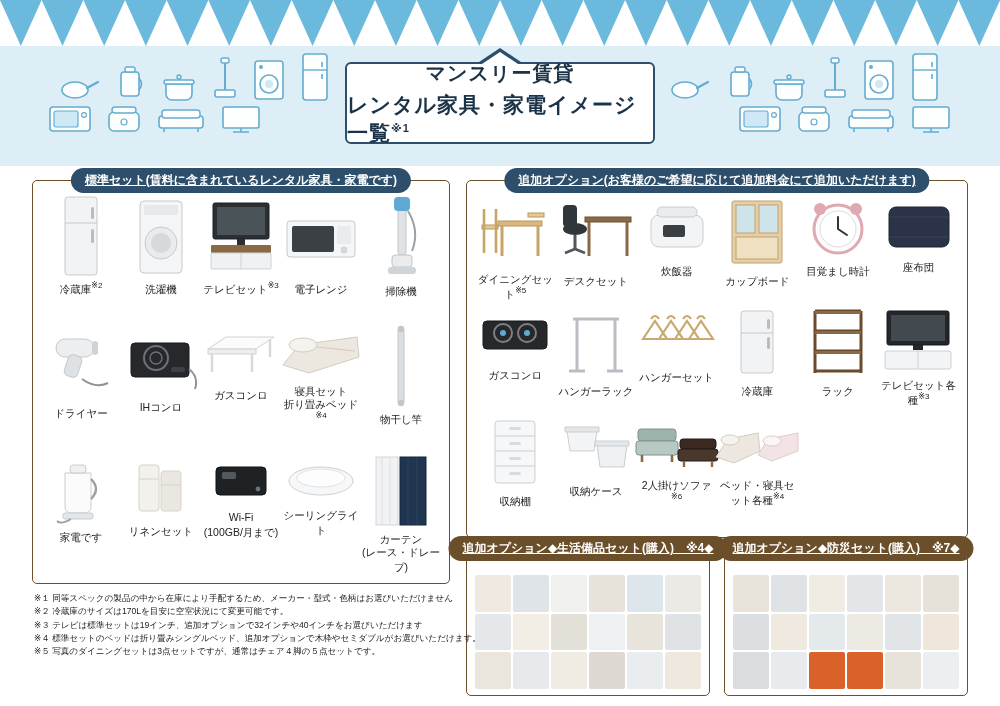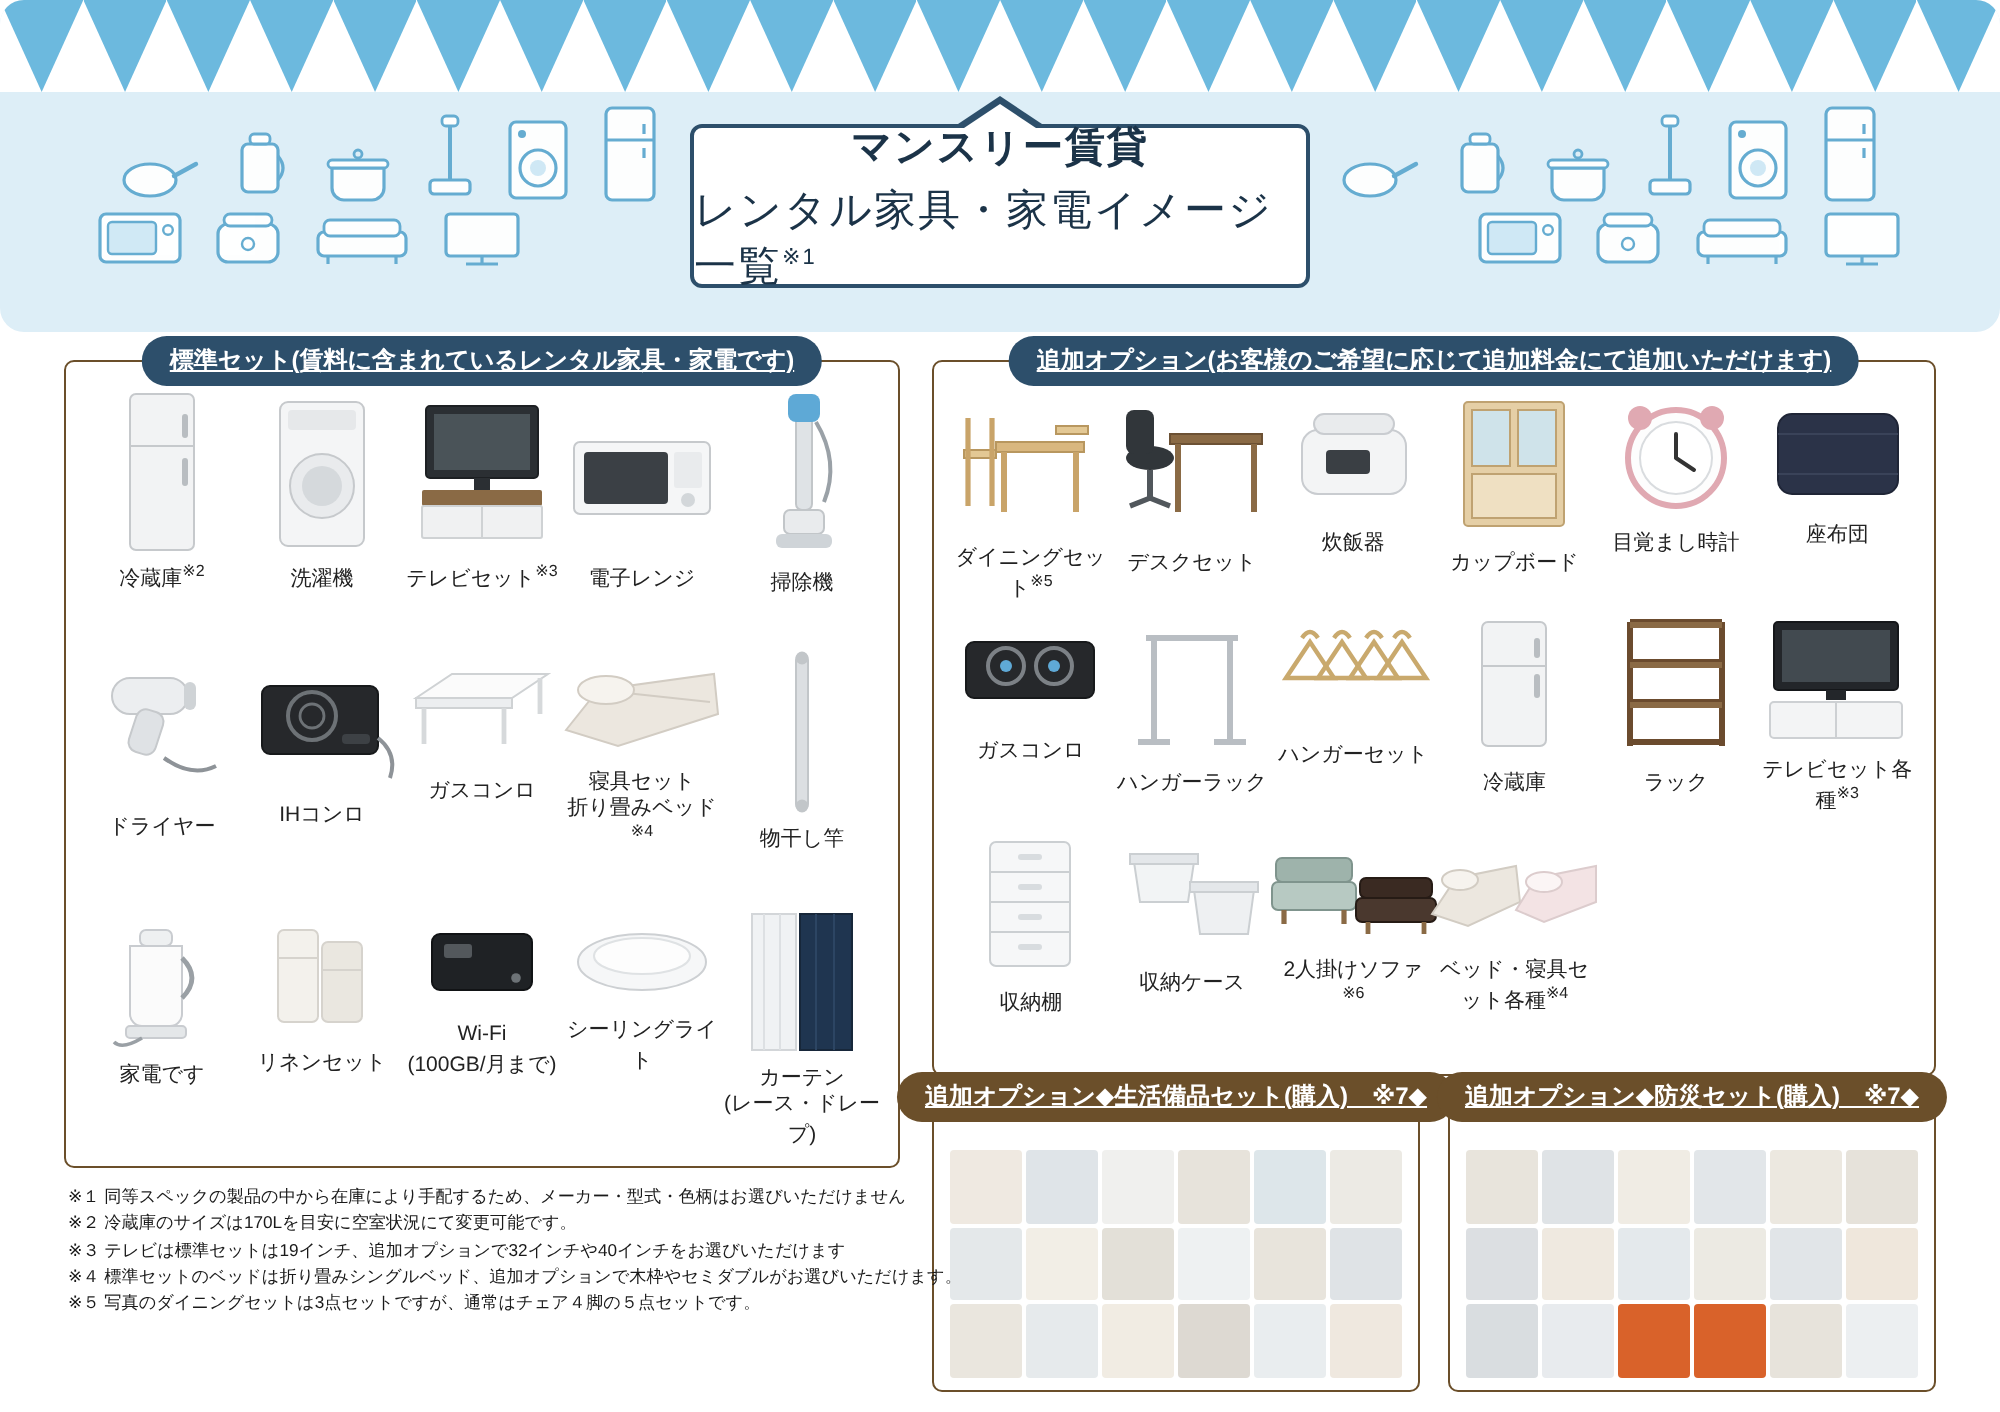--- a/index.html
+++ b/index.html
@@ -16,21 +16,20 @@
     background: #ffffff;
   }
 
   
   .header-band {
     position: absolute;
     left: 0; top: 0;
     width: 1000px; height: 166px;
     background: #ddeef7;
     overflow: hidden;
-    border-radius: 12px;
   }
   .awning {
     position: absolute;
     left: 0; top: 0;
     width: 1000px; height: 46px;
     background: #ffffff;
   }
   .awning-scallop {
     position: absolute;
     left: 0; top: 0;
@@ -71,21 +70,21 @@
     left: 50%; top: -12px;
     transform: translateX(-50%);
     border-left: 21px solid transparent;
     border-right: 21px solid transparent;
     border-bottom: 14px solid #ffffff;
   }
   .header-line1 {
     font-size: 20px; font-weight: bold; color: #1b3348; letter-spacing: 1px;
   }
   .header-line2 {
-    font-size: 21px; font-weight: normal; color: #1b3348; letter-spacing: 1px;
+    font-size: 21px; font-weight: bold; color: #1b3348; letter-spacing: 1px;
   }
   .header-line2 .sup { font-size: 11px; vertical-align: super; }
 
   
   .hdr-icons {
     position: absolute;
     top: 52px;
     display: flex;
     align-items: flex-end;
     gap: 14px;
@@ -771,21 +770,21 @@
               <ellipse cx="58" cy="26" rx="9" ry="5" fill="#fbf5f5" stroke="#dccccd"></ellipse>
             </svg>
         </div>
         <div class="cap"><span>ベッド・寝具セット各種</span><span class="sup">※4</span></div>
       </div>
 
     </div>
   </div>
 
   <div class="panel" id="panel-living">
-    <div class="panel-title brown">追加オプション◆生活備品セット(購入)　※7◆</div>
+    <div class="panel-title brown">追加オプション◆生活備品セット(購入)　※4◆</div>
     <div class="setphoto">
       <div class="sp" style="background:#efe9e1"></div>
       <div class="sp" style="background:#dfe4e8"></div>
       <div class="sp" style="background:#f0f0ee"></div>
       <div class="sp" style="background:#e7e3db"></div>
       <div class="sp" style="background:#dde6ea"></div>
       <div class="sp" style="background:#eceae4"></div>
       <div class="sp" style="background:#e4e8ea"></div>
       <div class="sp" style="background:#f2eee6"></div>
       <div class="sp" style="background:#e3e0d8"></div>

